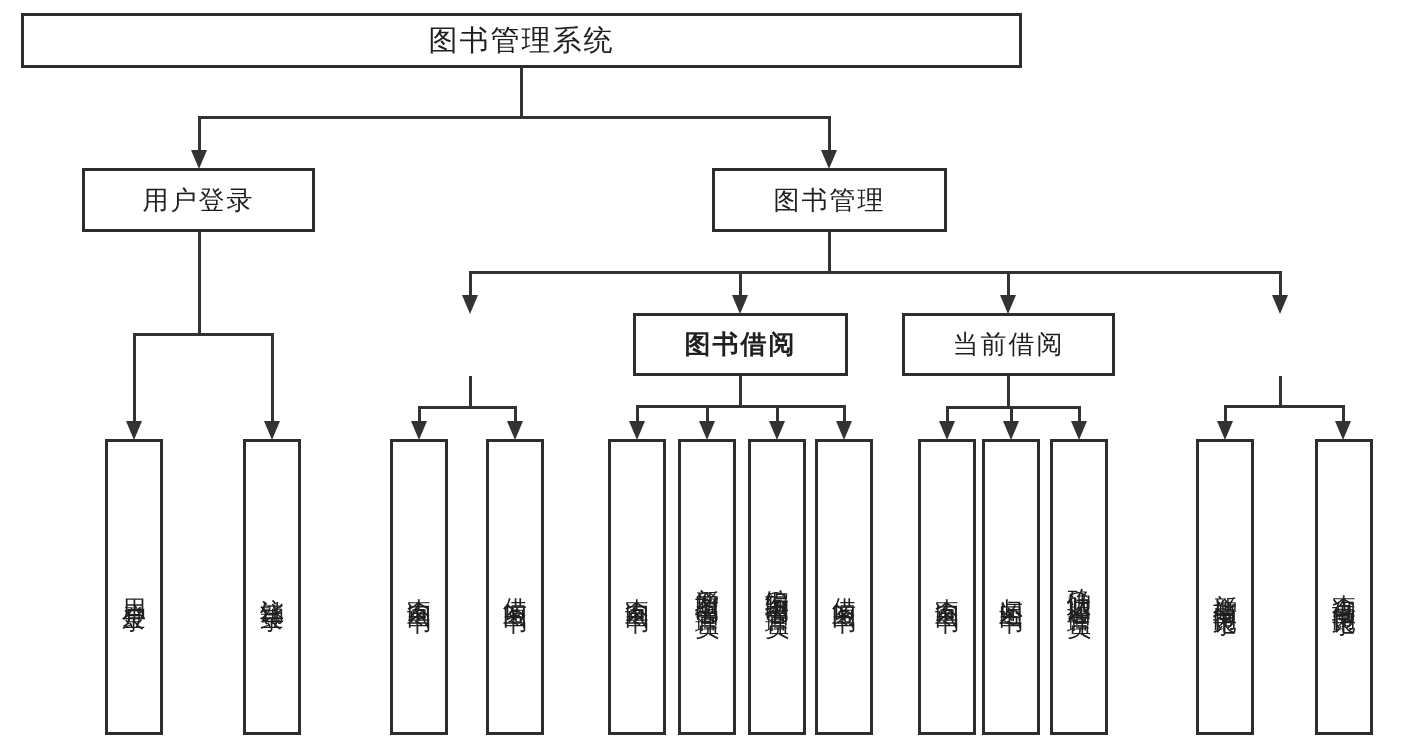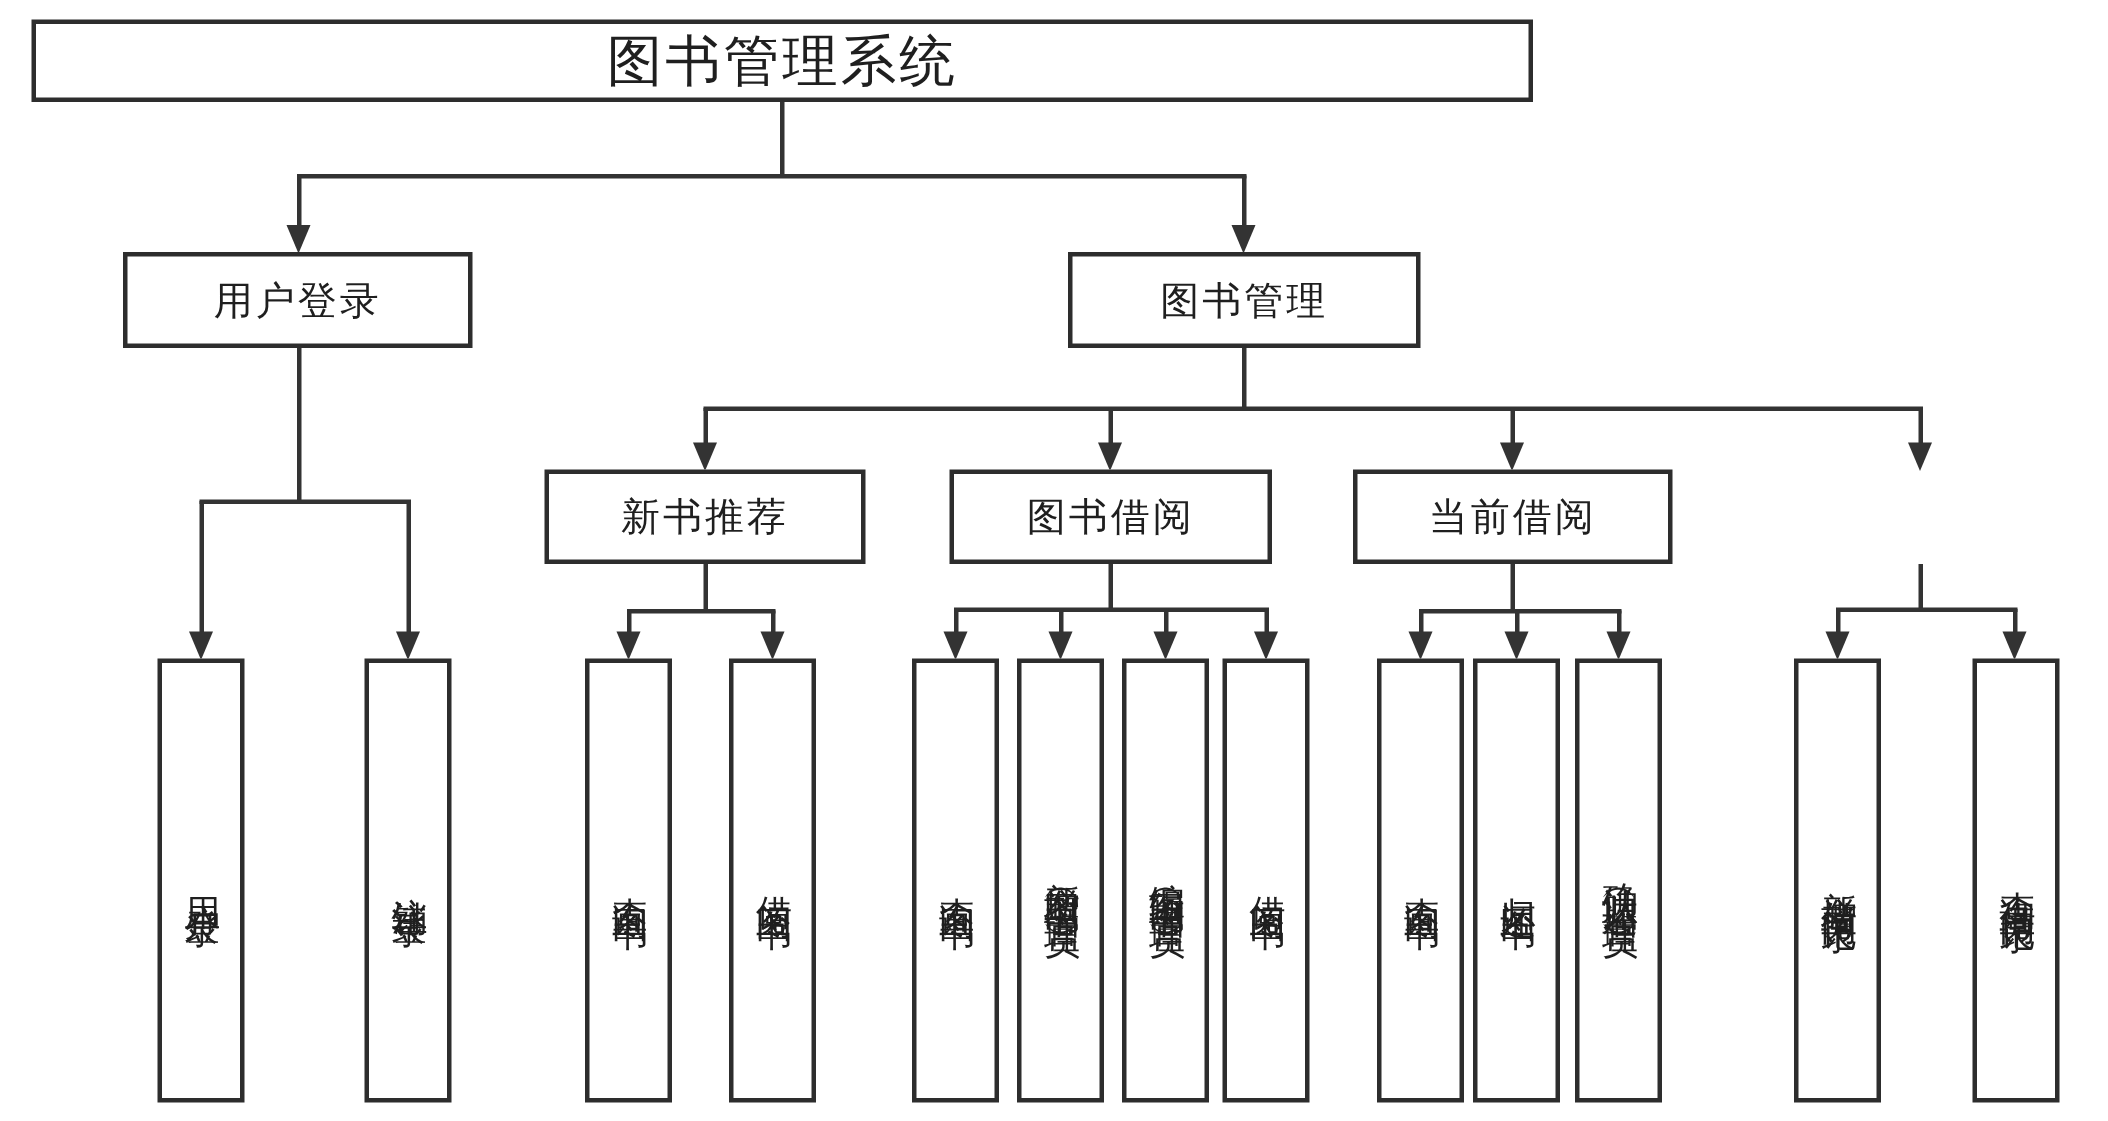--- a/index.html
+++ b/index.html
@@ -18,21 +18,21 @@
     background:#ffffff;
     border:3px solid #2d2d2d;
     box-sizing:border-box;
     display:flex;
     align-items:center;
     justify-content:center;
     font-size:26px;
     letter-spacing:2px;
     white-space:nowrap;
   }
-  .root-box { font-size:37px; }
+  .root-box { font-size:29px; }
 
   .leaf {
     writing-mode:vertical-rl;
     text-orientation:mixed;
     font-size:24px;
     letter-spacing:4px;
     white-space:normal;
     line-height:1.0;
   }
 
@@ -105,22 +105,21 @@
   </div>
   <div class="arrow" style="left:1008px; top:272px; height:42px;">
     <div class="shaft"></div>
     <div class="head"></div>
   </div>
   <div class="arrow" style="left:1280px; top:272px; height:42px;">
     <div class="shaft"></div>
     <div class="head"></div>
   </div>
 
-  <div class="box" style="left:363px; top:313px; width:214px; height:63px;">新书推荐</div>
-  <div class="box" style="left:633px; top:313px; width:215px; height:63px;">图书借阅</div>
+  <div class="box" style="left:633px; top:313px; width:215px; height:63px;font-weight:bold;">图书借阅</div>
   <div class="box" style="left:902px; top:313px; width:213px; height:63px;">当前借阅</div>
 
   <div class="vline" style="left:468.5px; top:376px; height:32px;"></div>
   <div class="hline" style="left:417.5px; top:405.5px; width:99px;"></div>
   <div class="arrow" style="left:419px; top:407px; height:33px;">
     <div class="shaft"></div>
     <div class="head"></div>
   </div>
   <div class="arrow" style="left:515px; top:407px; height:33px;">
     <div class="shaft"></div>

